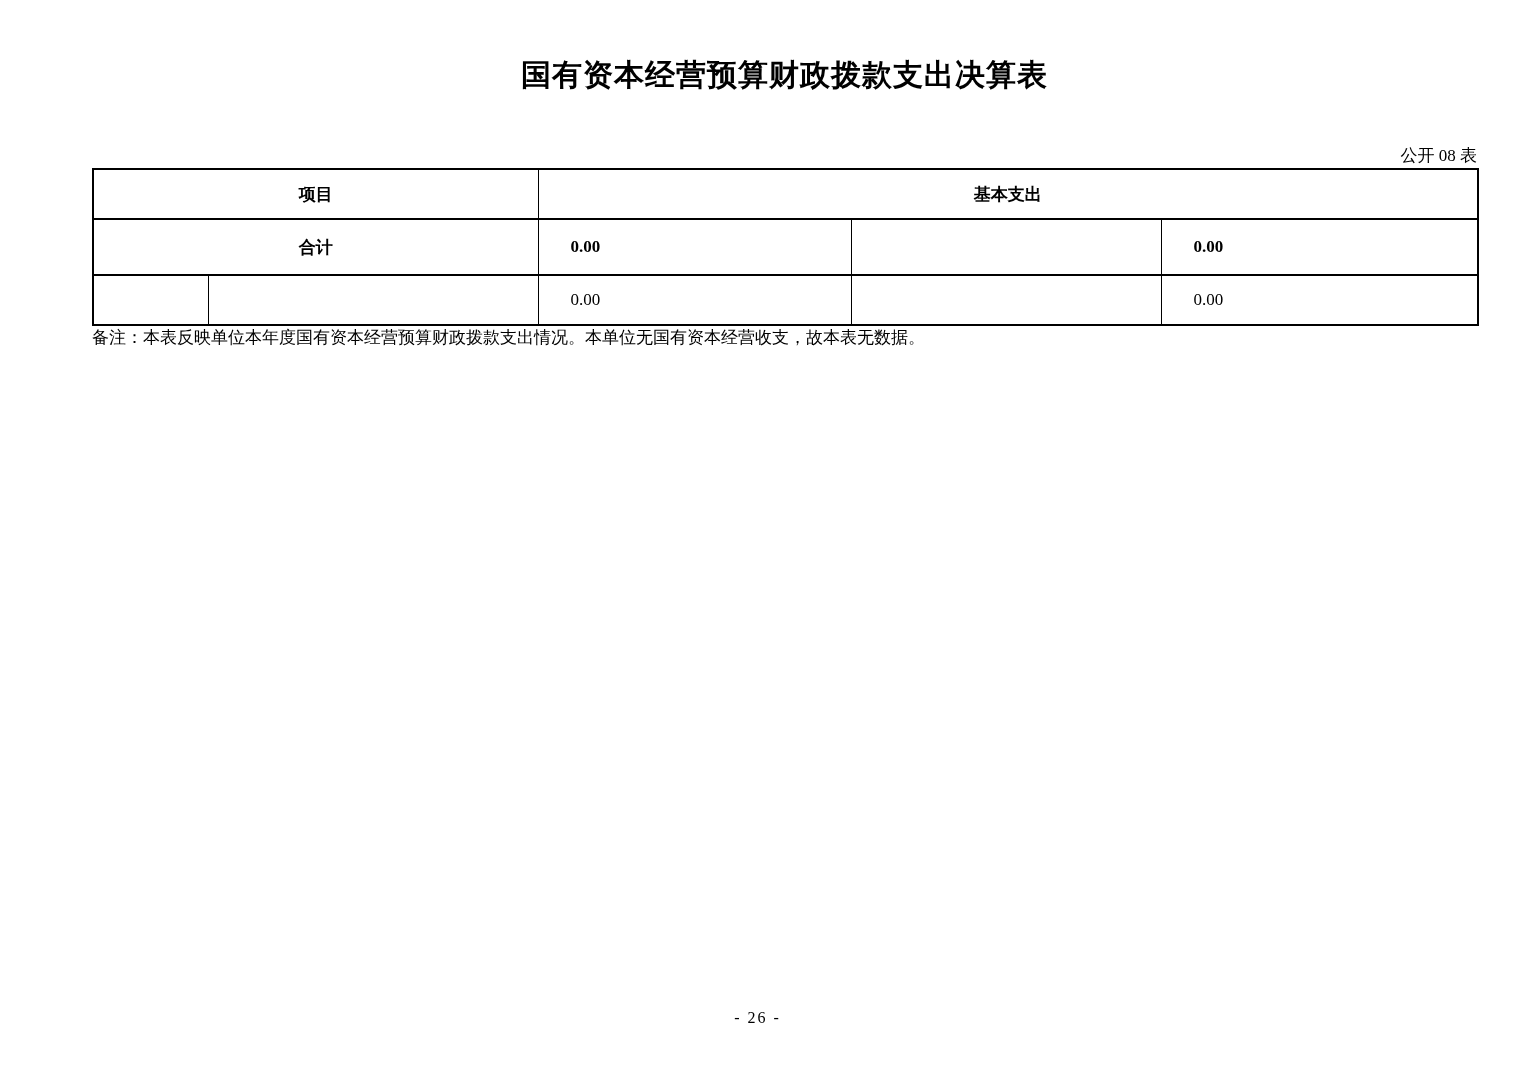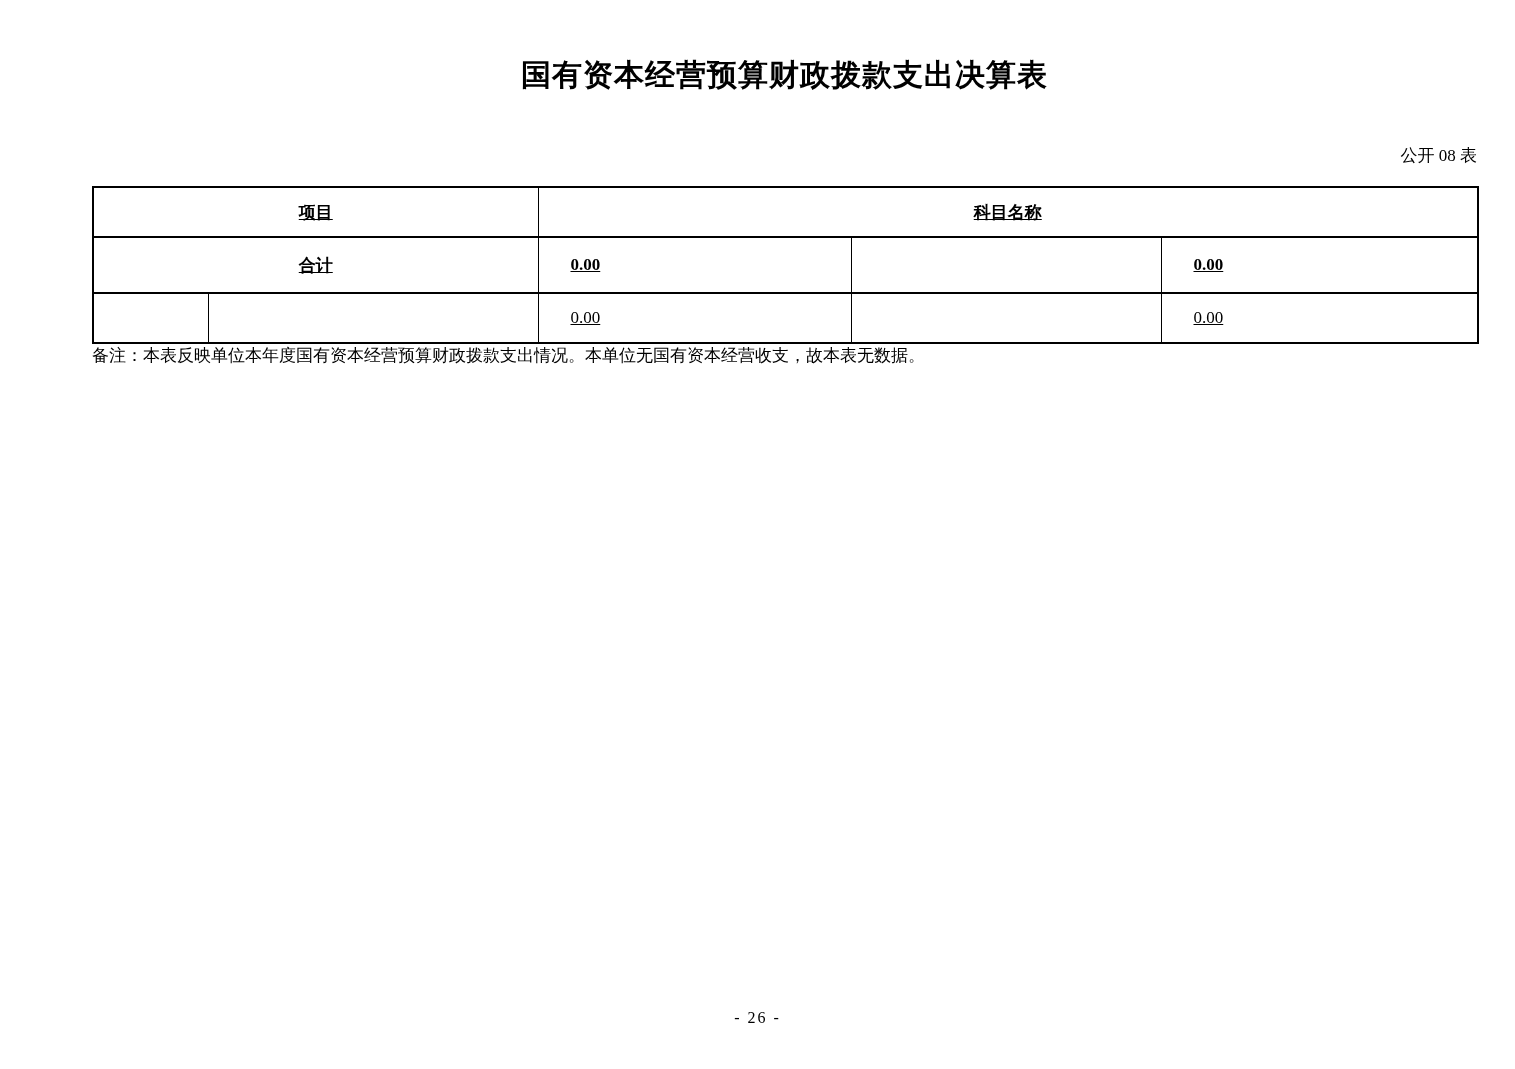--- a/index.html
+++ b/index.html
@@ -32,26 +32,25 @@
     font-size: 17px;
   }
   .unit-row {
     margin-top: 29px;
     display: flex;
     justify-content: space-between;
     align-items: flex-end;
     font-size: 17px;
   }
   table.fiscal {
-    margin-top: 19px;
+    margin-top: 1px;
     width: 1385px;
     border-collapse: collapse;
     table-layout: fixed;
     border: 2px solid #000;
-    text-decoration: underline;
   }
   table.fiscal td {
     border-left: 1px solid #000;
     border-right: 1px solid #000;
     border-top: 2px solid #000;
     border-bottom: 2px solid #000;
     font-size: 17px;
     vertical-align: middle;
     overflow: hidden;
   }
@@ -96,21 +95,21 @@
       <colgroup>
         <col style="width:115px">
         <col style="width:330px">
         <col style="width:313px">
         <col style="width:310px">
         <col style="width:317px">
       </colgroup>
       <tbody>
         <tr class="row-group1">
           <td colspan="2" class="hdr">项目</td>
-          <td colspan="3" class="hdr">科目名称</td>
+          <td colspan="3" class="hdr">基本支出</td>
         </tr>
         <tr class="row-total">
           <td colspan="2" class="hdr">合计</td>
           <td class="val bold">0.00</td>
           <td class="val bold"></td>
           <td class="val bold">0.00</td>
         </tr>
         <tr class="row-empty">
           <td></td>
           <td></td>

